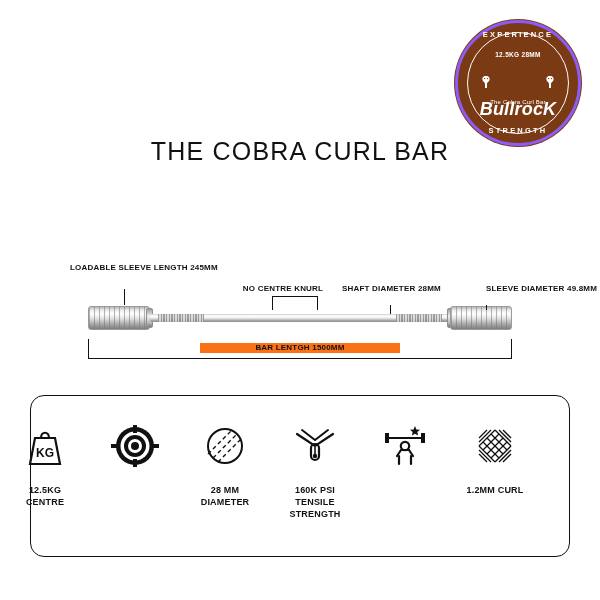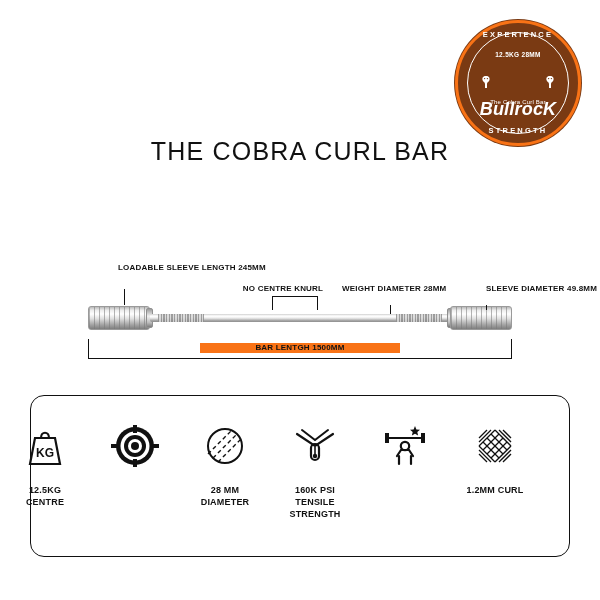--- a/index.html
+++ b/index.html
@@ -20,21 +20,21 @@
 
   
   .badge {
     position: absolute;
     top: 20px;
     left: 455px;
     width: 126px;
     height: 126px;
     border-radius: 50%;
     background: #7a3a13;
-    border: 3px solid #f97316;
+    border: 3px solid #8b5cf6;
     box-shadow: 0 0 0 1px #7a3a13;
     color: #ffffff;
     text-align: center;
   }
   .badge-inner {
     position: absolute;
     top: 9px; left: 9px; right: 9px; bottom: 9px;
     border-radius: 50%;
     border: 1.5px solid #ffffff;
   }
@@ -264,30 +264,30 @@
       <div class="collar left"></div>
       <div class="shaft"></div>
       <div class="knurl" style="left:70px;width:46px;"></div>
       <div class="knurl" style="right:70px;width:46px;"></div>
       <div class="collar right"></div>
       <div class="sleeve right">
         <div class="sleeve-rings"></div>
       </div>
     </div>
 
-    <div class="label center" style="left:70px; top:8px; width:110px;margin-left:48px;">LOADABLE SLEEVE
+    <div class="label center" style="left:70px; top:8px; width:110px;">LOADABLE SLEEVE
 LENGTH 245MM</div>
     <div class="tick" style="left:124px; top:34px; width:1px; height:16px;"></div>
 
     <div class="label center" style="left:228px; top:29px; width:110px;">NO CENTRE KNURL</div>
     <div class="tick" style="left:272px; top:41px; width:46px; height:1px;"></div>
     <div class="tick" style="left:272px; top:41px; width:1px; height:14px;"></div>
     <div class="tick" style="left:317px; top:41px; width:1px; height:14px;"></div>
 
-    <div class="label center" style="left:342px; top:29px; width:96px;">WEIGHT DIAMETER
+    <div class="label center" style="left:342px; top:29px; width:96px;">SHAFT DIAMETER
 28MM</div>
     <div class="tick" style="left:390px; top:50px; width:1px; height:9px;"></div>
 
     <div class="label center" style="left:440px; top:29px; width:104px;margin-left:46px;">SLEEVE DIAMETER
 49.8MM</div>
     <div class="tick" style="left:486px; top:50px; width:1px; height:5px;"></div>
 
     <div class="tick" style="left:88px; top:84px; width:1px; height:20px;"></div>
     <div class="tick" style="left:511px; top:84px; width:1px; height:20px;"></div>
     <div class="tick" style="left:88px; top:103px; width:424px; height:1px;"></div>

